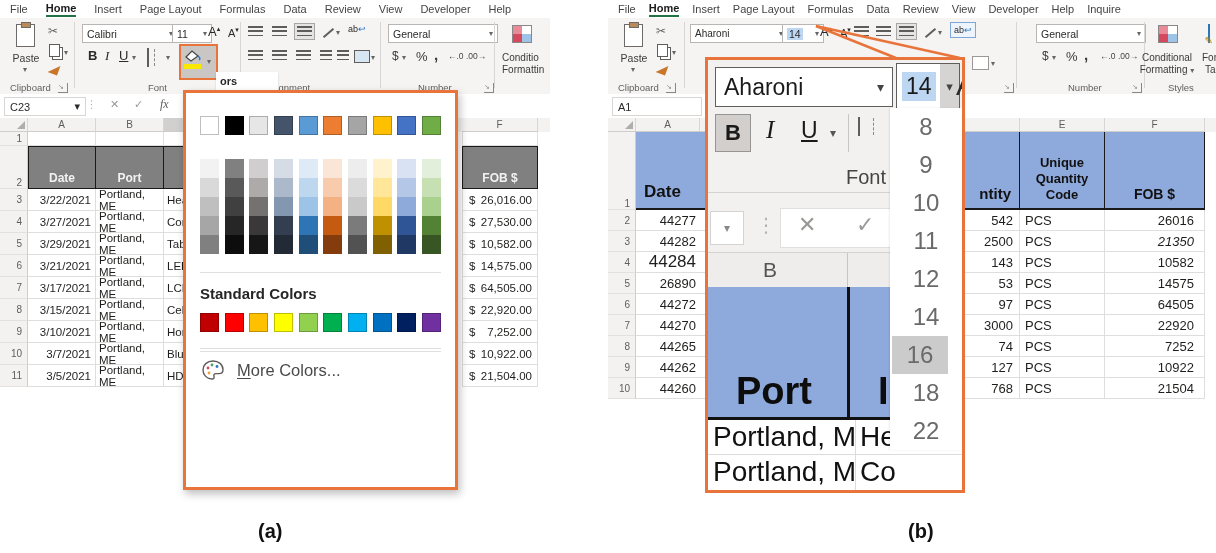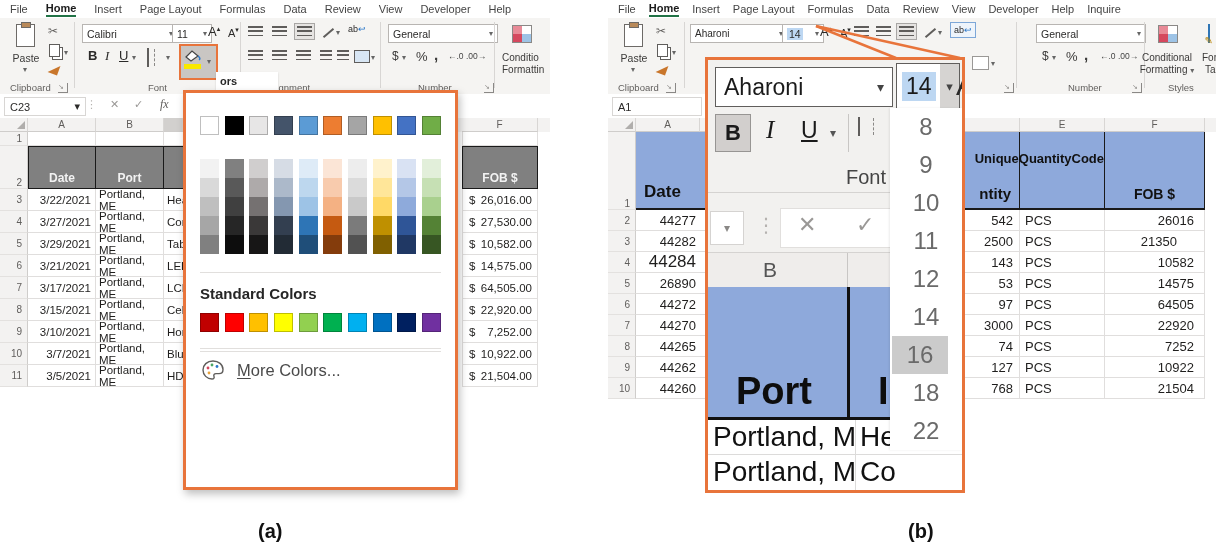--- a/index.html
+++ b/index.html
@@ -574,39 +574,39 @@
         <div class="gcell" style="height: 21px; justify-content: flex-end; padding-right: 6px; font-size: 13px; border-right: 1px solid rgb(224, 222, 221); box-sizing: border-box;">2500</div>
         <div class="gcell" style="height: 21px; justify-content: flex-end; padding-right: 6px; font-size: 13px; border-right: 1px solid rgb(224, 222, 221); box-sizing: border-box;">143</div>
         <div class="gcell" style="height: 21px; justify-content: flex-end; padding-right: 6px; font-size: 13px; border-right: 1px solid rgb(224, 222, 221); box-sizing: border-box;">53</div>
         <div class="gcell" style="height: 21px; justify-content: flex-end; padding-right: 6px; font-size: 13px; border-right: 1px solid rgb(224, 222, 221); box-sizing: border-box;">97</div>
         <div class="gcell" style="height: 21px; justify-content: flex-end; padding-right: 6px; font-size: 13px; border-right: 1px solid rgb(224, 222, 221); box-sizing: border-box;">3000</div>
         <div class="gcell" style="height: 21px; justify-content: flex-end; padding-right: 6px; font-size: 13px; border-right: 1px solid rgb(224, 222, 221); box-sizing: border-box;">74</div>
         <div class="gcell" style="height: 21px; justify-content: flex-end; padding-right: 6px; font-size: 13px; border-right: 1px solid rgb(224, 222, 221); box-sizing: border-box;">127</div>
         <div class="gcell" style="height: 21px; justify-content: flex-end; padding-right: 6px; font-size: 13px; border-right: 1px solid rgb(224, 222, 221); box-sizing: border-box;">768</div>
       </div>
     <div class="colstack" id="b-colE" style="left:412px;top:132px;width:85px;">
-        <div class="hdrblue" style="height: 78px; display: flex; flex-direction: row; align-items: center; justify-content: flex-end; padding-bottom: 22px; font-size: 13px; line-height: 16px; border-right: 1.5px solid rgb(26, 26, 26);">
+        <div class="hdrblue" style="height: 78px; display: flex; flex-direction: column; align-items: center; justify-content: flex-end; padding-bottom: 5px; font-size: 13px; line-height: 16px; border-right: 1.5px solid rgb(26, 26, 26);">
           <span>Unique</span>
           <span>Quantity</span>
           <span>Code</span>
         </div>
         <div class="gcell" style="height: 21px; padding-left: 5px; font-size: 13px; border-right: 1px solid rgb(224, 222, 221); box-sizing: border-box;">PCS</div>
         <div class="gcell" style="height: 21px; padding-left: 5px; font-size: 13px; border-right: 1px solid rgb(224, 222, 221); box-sizing: border-box;">PCS</div>
         <div class="gcell" style="height: 21px; padding-left: 5px; font-size: 13px; border-right: 1px solid rgb(224, 222, 221); box-sizing: border-box;">PCS</div>
         <div class="gcell" style="height: 21px; padding-left: 5px; font-size: 13px; border-right: 1px solid rgb(224, 222, 221); box-sizing: border-box;">PCS</div>
         <div class="gcell" style="height: 21px; padding-left: 5px; font-size: 13px; border-right: 1px solid rgb(224, 222, 221); box-sizing: border-box;">PCS</div>
         <div class="gcell" style="height: 21px; padding-left: 5px; font-size: 13px; border-right: 1px solid rgb(224, 222, 221); box-sizing: border-box;">PCS</div>
         <div class="gcell" style="height: 21px; padding-left: 5px; font-size: 13px; border-right: 1px solid rgb(224, 222, 221); box-sizing: border-box;">PCS</div>
         <div class="gcell" style="height: 21px; padding-left: 5px; font-size: 13px; border-right: 1px solid rgb(224, 222, 221); box-sizing: border-box;">PCS</div>
         <div class="gcell" style="height: 21px; padding-left: 5px; font-size: 13px; border-right: 1px solid rgb(224, 222, 221); box-sizing: border-box;">PCS</div>
       </div>
     <div class="colstack" id="b-colF" style="left:497px;top:132px;width:100px;">
         <div class="hdrblue" style="height: 78px; display: flex; align-items: flex-end; justify-content: center; padding-bottom: 6px; font-size: 14px; border-right: 1.5px solid rgb(26, 26, 26);">FOB $</div>
         <div class="gcell" style="height: 21px; justify-content: flex-end; padding-right: 10px; font-size: 13px; border-right: 1px solid rgb(224, 222, 221); box-sizing: border-box;">26016</div>
-        <div class="gcell" style="height: 21px; justify-content: flex-end; padding-right: 27px; font-size: 13px; border-right: 1px solid rgb(224, 222, 221); box-sizing: border-box;">21350</div>
+        <div class="gcell" style="height: 21px; justify-content: flex-end; padding-right: 10px; font-size: 13px; border-right: 1px solid rgb(224, 222, 221); box-sizing: border-box; font-style: italic;">21350</div>
         <div class="gcell" style="height: 21px; justify-content: flex-end; padding-right: 10px; font-size: 13px; border-right: 1px solid rgb(224, 222, 221); box-sizing: border-box;">10582</div>
         <div class="gcell" style="height: 21px; justify-content: flex-end; padding-right: 10px; font-size: 13px; border-right: 1px solid rgb(224, 222, 221); box-sizing: border-box;">14575</div>
         <div class="gcell" style="height: 21px; justify-content: flex-end; padding-right: 10px; font-size: 13px; border-right: 1px solid rgb(224, 222, 221); box-sizing: border-box;">64505</div>
         <div class="gcell" style="height: 21px; justify-content: flex-end; padding-right: 10px; font-size: 13px; border-right: 1px solid rgb(224, 222, 221); box-sizing: border-box;">22920</div>
         <div class="gcell" style="height: 21px; justify-content: flex-end; padding-right: 10px; font-size: 13px; border-right: 1px solid rgb(224, 222, 221); box-sizing: border-box;">7252</div>
         <div class="gcell" style="height: 21px; justify-content: flex-end; padding-right: 10px; font-size: 13px; border-right: 1px solid rgb(224, 222, 221); box-sizing: border-box;">10922</div>
         <div class="gcell" style="height: 21px; justify-content: flex-end; padding-right: 10px; font-size: 13px; border-right: 1px solid rgb(224, 222, 221); box-sizing: border-box;">21504</div>
       </div>
 
     <div class="mag" style="left:97px;top:57px;width:260px;height:436px;">

